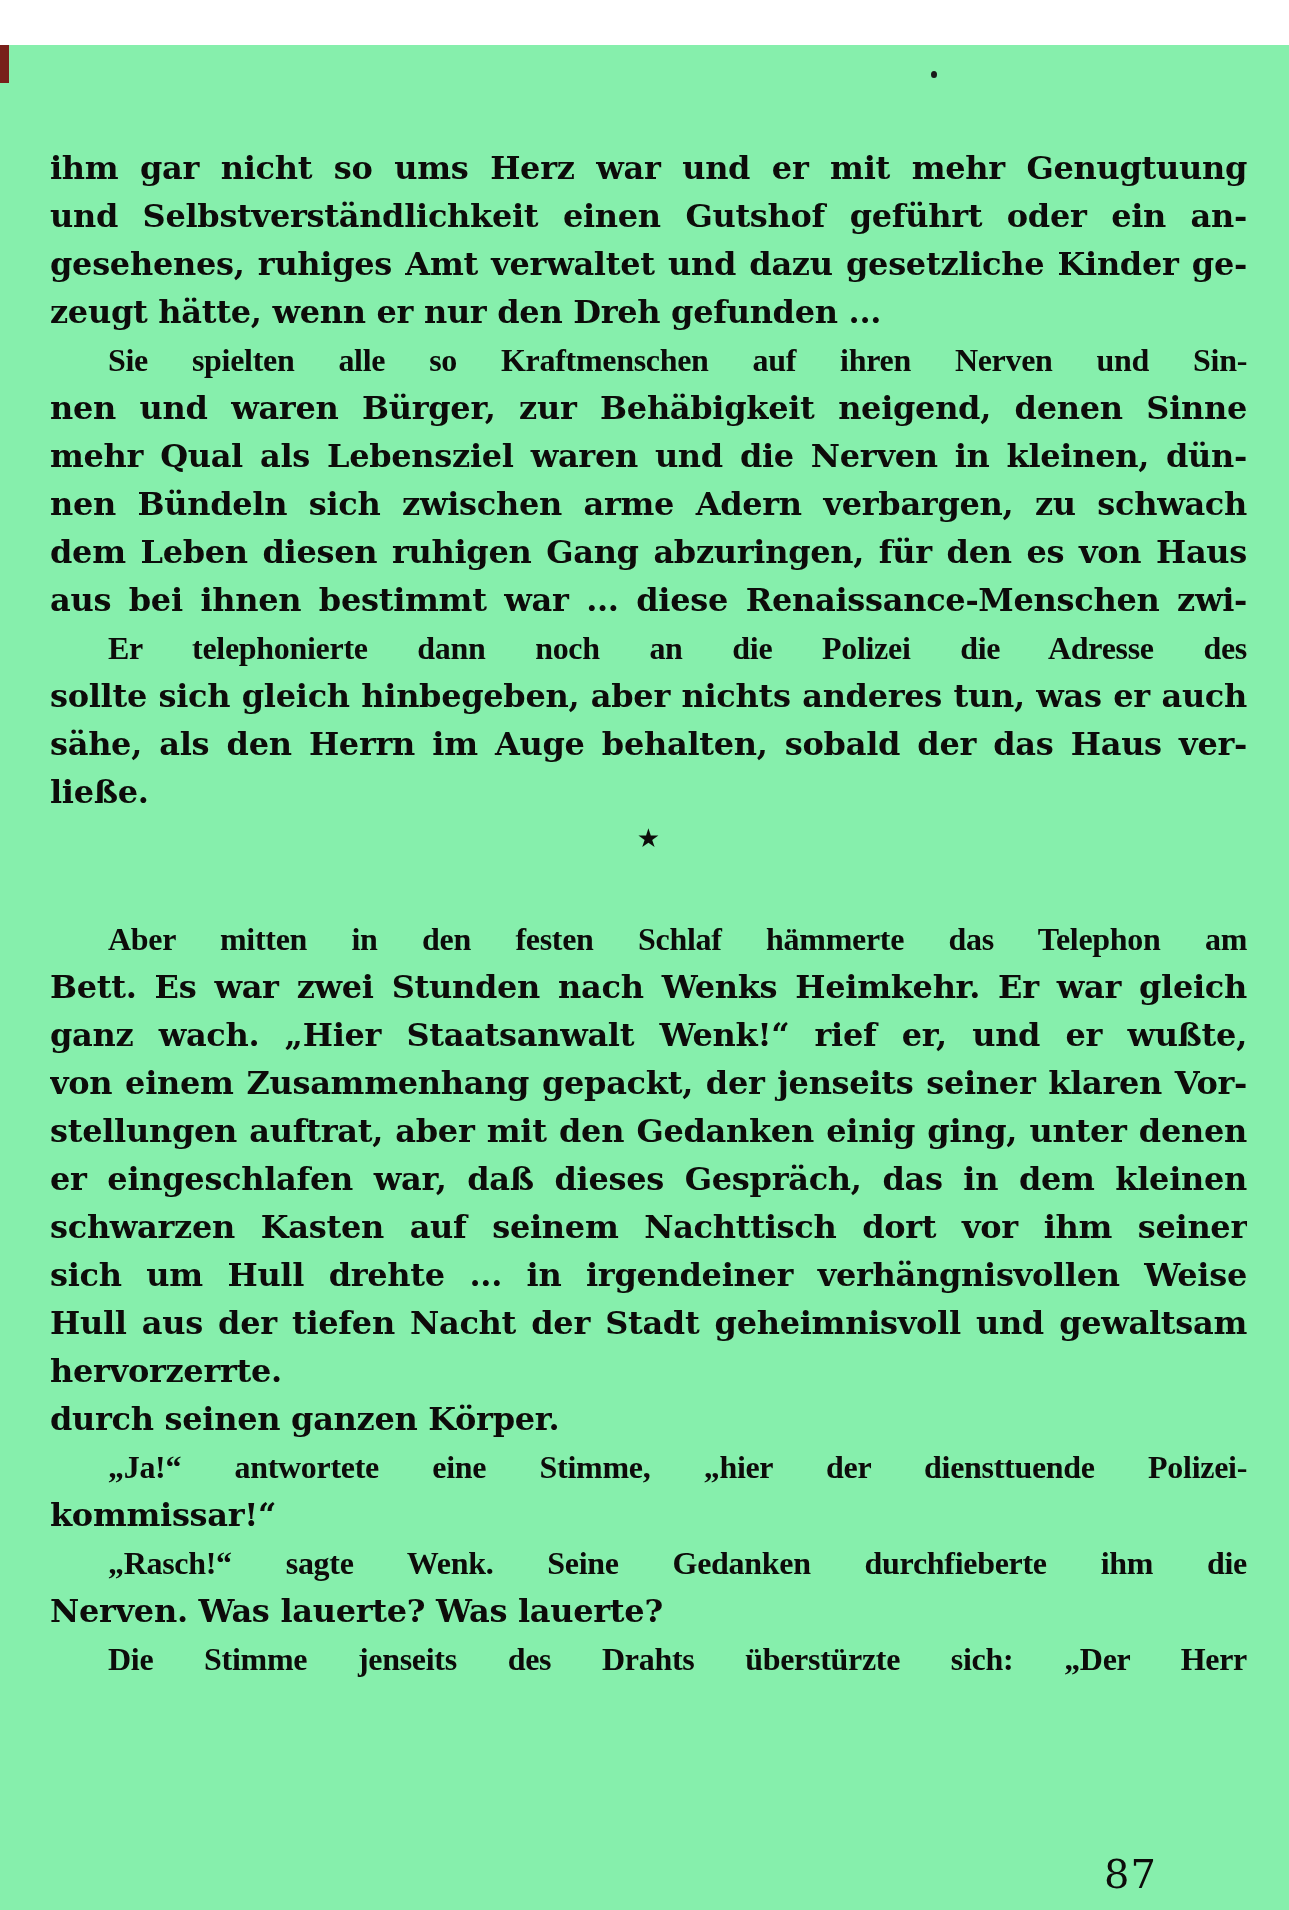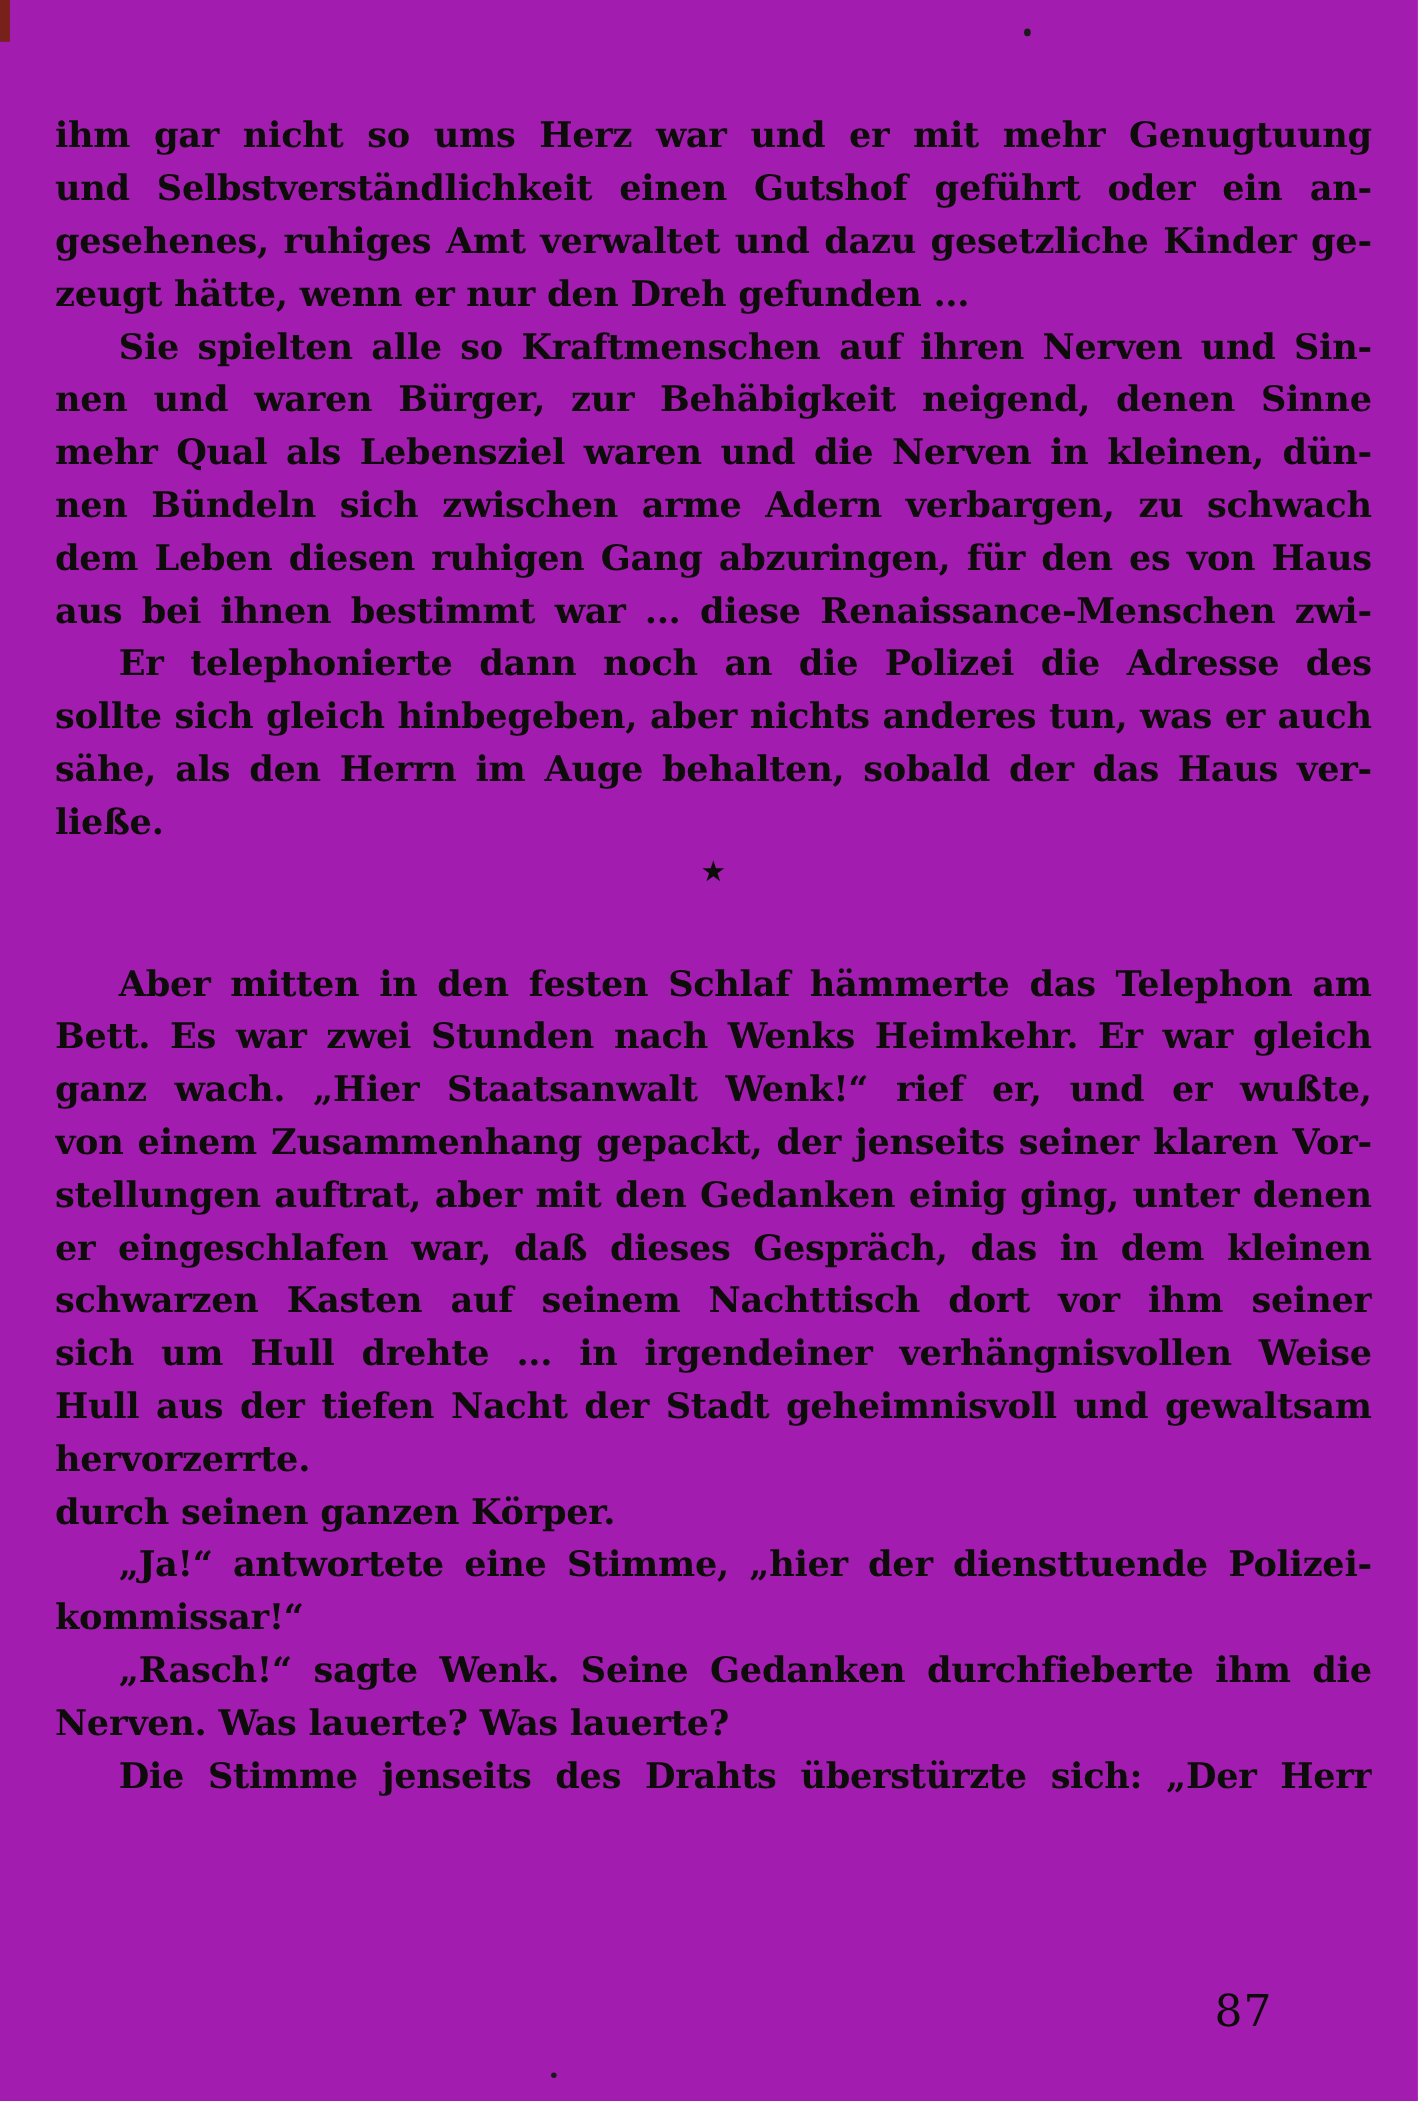--- a/index.html
+++ b/index.html
@@ -10,21 +10,22 @@
   body {
     width: 1289px;
     height: 1910px;
     position: relative;
     overflow: hidden;
     font-family: "DejaVu Serif", serif;
   }
   .scan-page {
     position: absolute;
     inset: 0;
-    background: #a21caf;
+    background: #86efac;
+    margin-top: 45px;
   }
   .text-column {
     position: absolute;
     left: 50px;
     top: 99px;
     width: 1197px;
     color: #0d0c0a;
   }
   .para { margin: 0; }
   .line {
@@ -38,21 +39,21 @@
     color: #0d0c0a;
   }
   .line.justify {
     text-align: justify;
     text-align-last: justify;
   }
   .line.left {
     text-align: left;
     text-align-last: left;
   }
-  .line.indent { text-indent: 58px; }
+  .line.indent { text-indent: 58px; font-family: Liberation Serif, serif; }
   .separator {
     text-align: center;
     font-size: 26px;
     line-height: 44px;
     height: 44px;
     margin-bottom: 55px;
     color: #0d0c0a;
   }
   .page-number {
     position: absolute;

